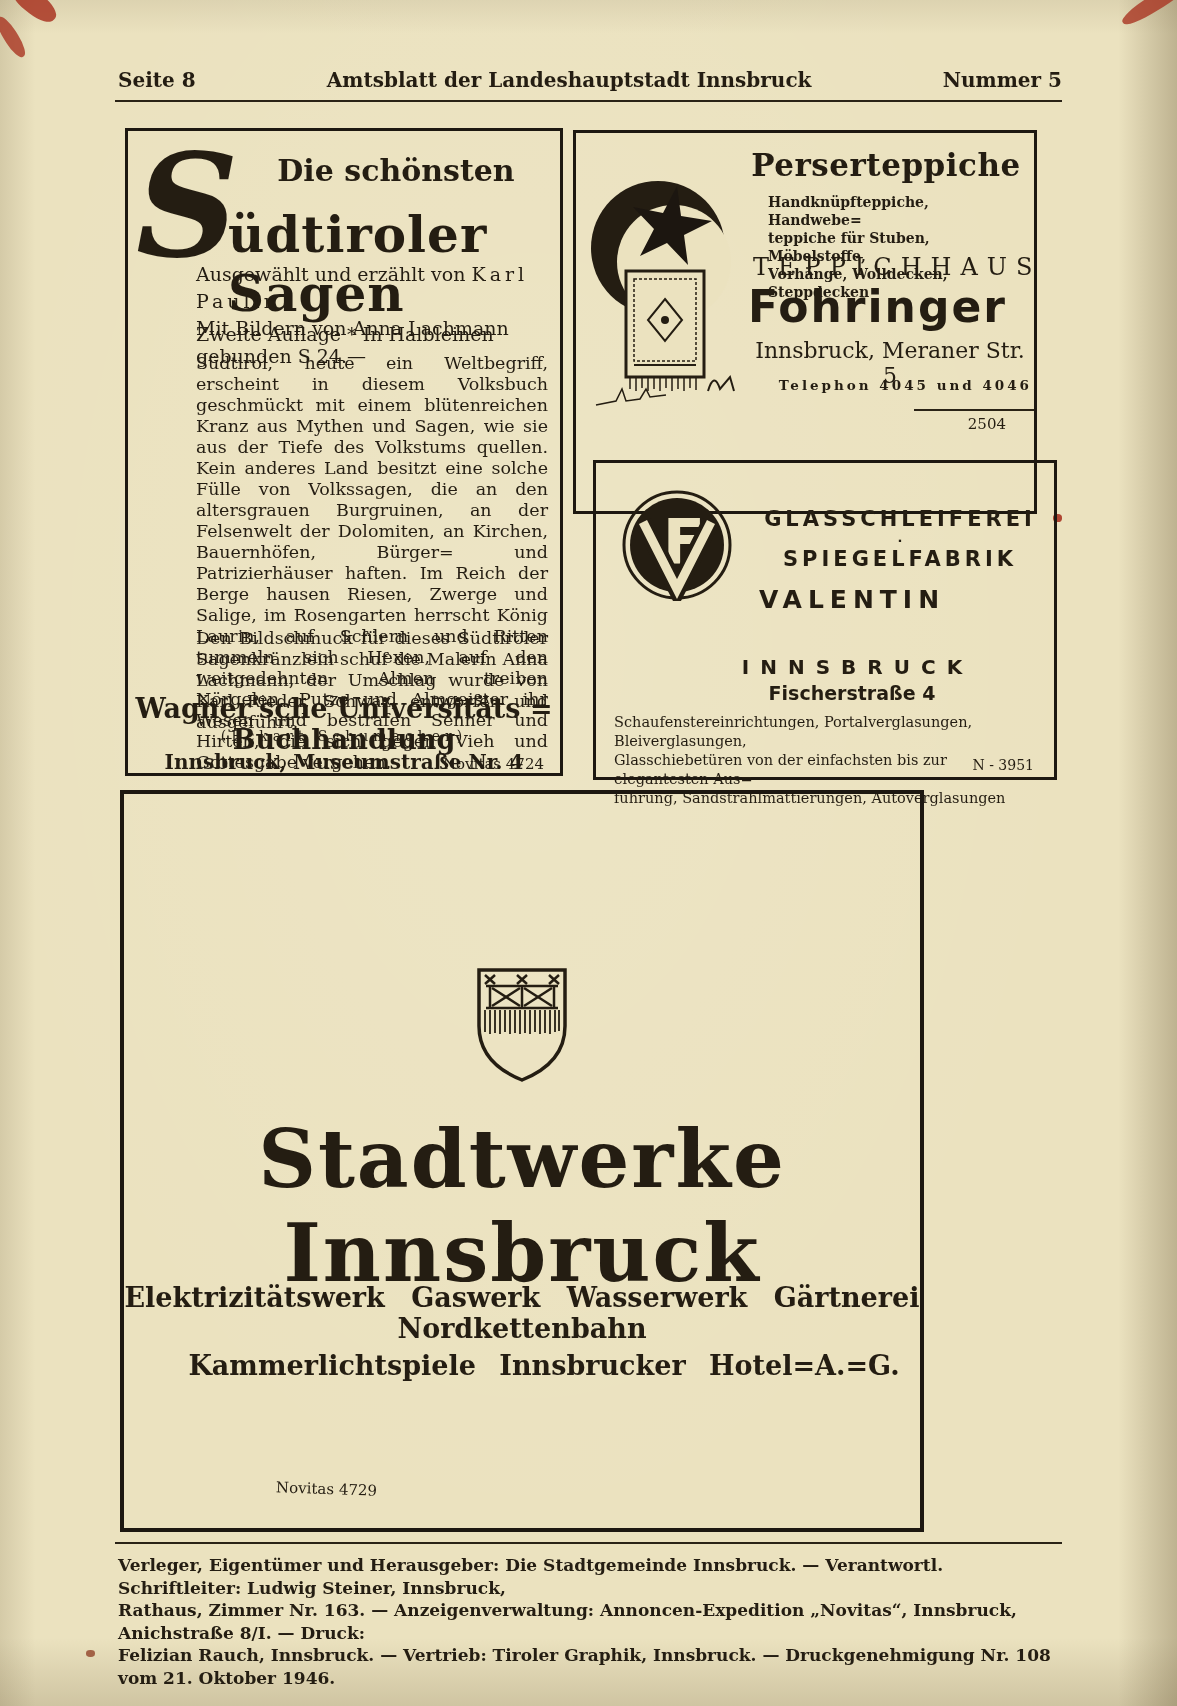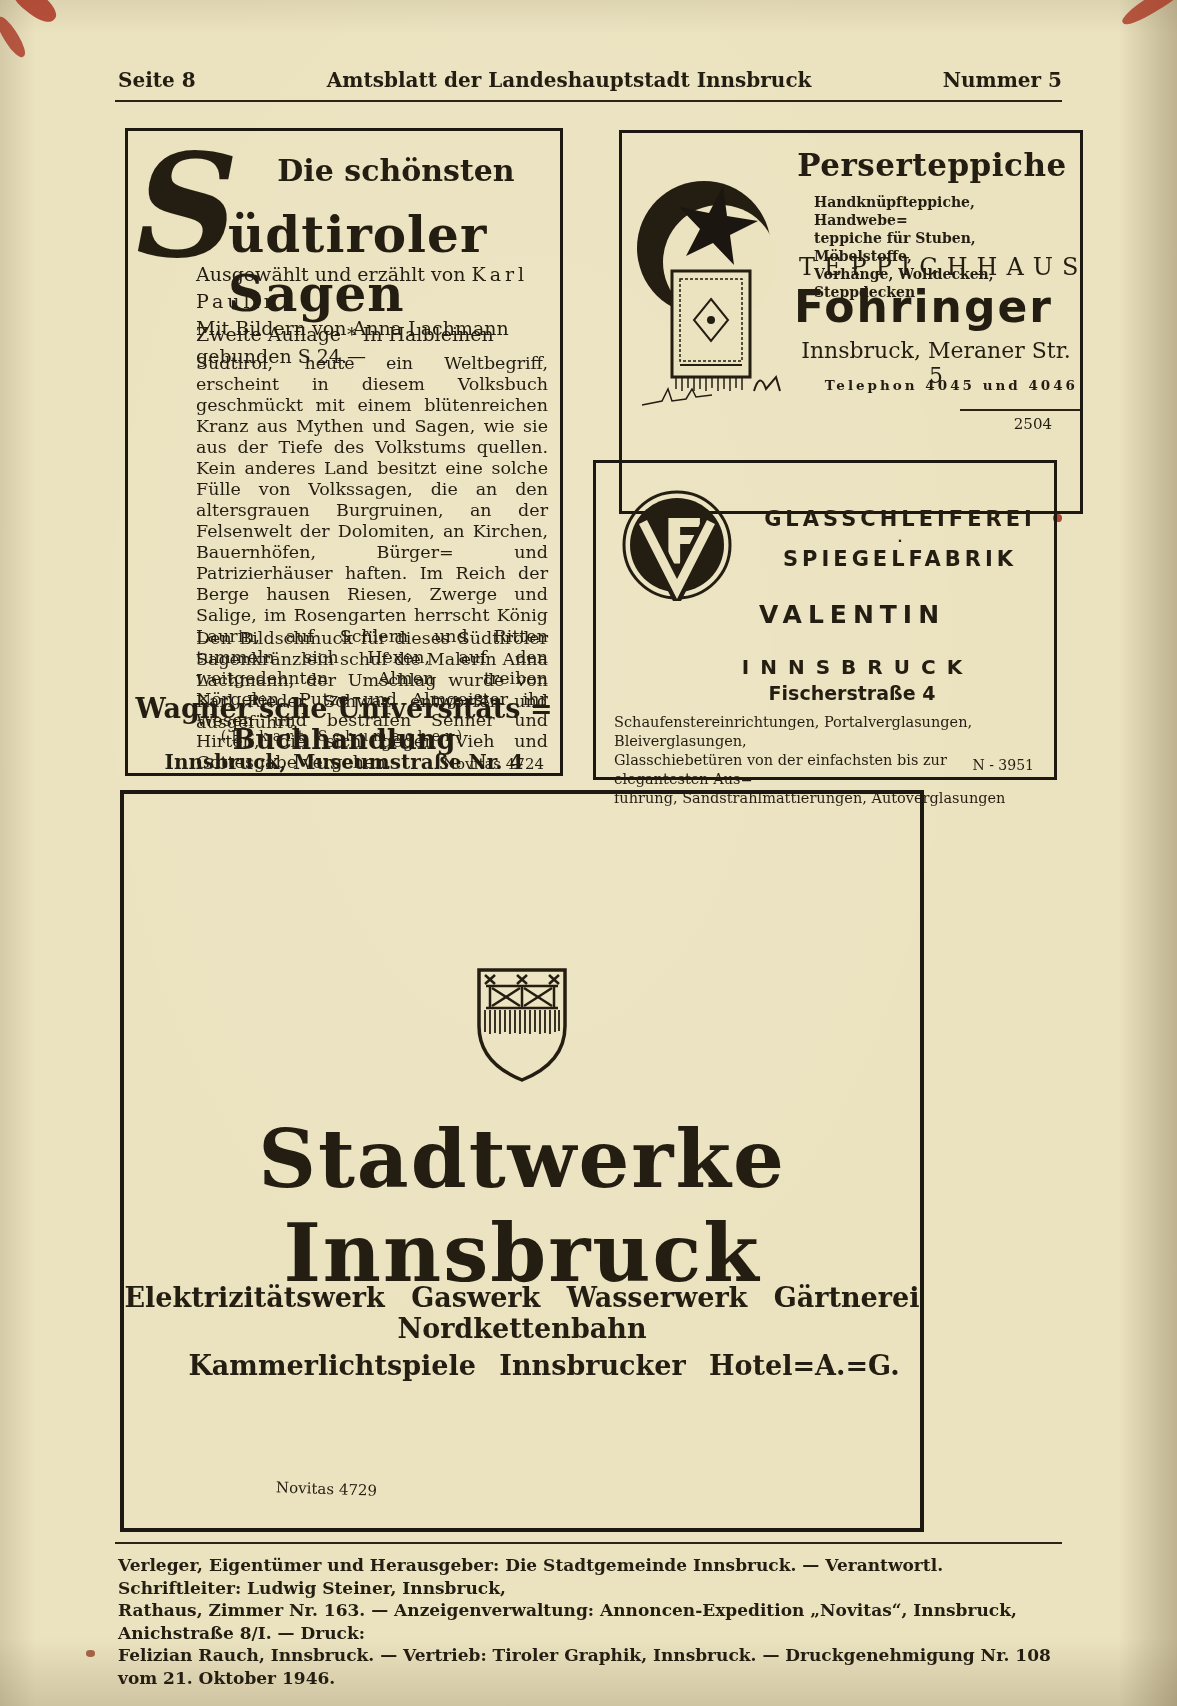--- a/index.html
+++ b/index.html
@@ -41,21 +41,21 @@
   .foh-house{left:168px;top:120px;width:284px;font-size:24px;letter-spacing:9px;text-align:center;text-indent:9px;}
   .foh-name{left:172px;top:148px;width:284px;font-size:44px;font-weight:bold;text-align:left;letter-spacing:2px;}
   .foh-addr{left:172px;top:205px;width:284px;font-size:22px;text-align:center;}
   .foh-phone{left:172px;top:244px;width:284px;font-size:13.5px;font-weight:bold;letter-spacing:3px;text-align:right;}
   .foh-rule{right:0;top:276px;width:120px;height:2px;background:#2a2316;}
   .foh-ref{right:28px;top:282px;font-size:15px;}
   
   .fu-l1{left:158px;top:44px;width:292px;font-size:21px;font-weight:bold;letter-spacing:4px;text-align:center;}
   .fu-sep{left:158px;top:70px;width:292px;font-size:13px;font-weight:bold;text-align:center;}
   .fu-l2{left:158px;top:84px;width:292px;font-size:21px;font-weight:bold;letter-spacing:4px;text-align:center;}
-  .fu-name{left:60px;top:137px;width:392px;display:flex;justify-content:center;align-items:baseline;gap:32px;}
+  .fu-name{left:60px;top:122px;width:392px;display:flex;justify-content:center;align-items:baseline;gap:32px;}
   .fu-first{font-size:25px;font-weight:bold;letter-spacing:6px;}
   .fu-last{font-size:46px;font-weight:bold;letter-spacing:1px;}
   .fu-city{left:60px;top:192px;width:392px;font-size:20px;font-weight:bold;letter-spacing:11px;text-align:center;text-indent:11px;}
   .fu-street{left:60px;top:219px;width:392px;font-size:19px;font-weight:bold;text-align:center;}
   .fu-serv{left:18px;top:250px;width:426px;font-size:14.5px;line-height:19px;font-weight:500;}
   .fu-ref{right:20px;bottom:4px;font-size:14px;}
   
   .st-emblem{left:50%;transform:translateX(-50%);top:172px;}
   .st-title{left:0;top:318px;width:100%;font-size:80px;letter-spacing:2px;}
   .st-l1{left:0;top:488px;width:100%;font-size:27px;word-spacing:17px;}
@@ -100,21 +100,21 @@
     </div>
     <div class="abs sagen-edition">Zweite Auflage * In Halbleinen gebunden S 24.—</div>
     <div class="abs sagen-para">Südtirol, heute ein Weltbegriff, erscheint in diesem Volksbuch geschmückt mit einem blütenreichen Kranz aus Mythen und Sagen, wie sie aus der Tiefe des Volkstums quellen. Kein anderes Land besitzt eine solche Fülle von Volkssagen, die an den altersgrauen Burgruinen, an der Felsenwelt der Dolomiten, an Kirchen, Bauernhöfen, Bürger= und Patrizierhäuser haften. Im Reich der Berge hausen Riesen, Zwerge und Salige, im Rosengarten herrscht König Laurin, auf Schlern und Ritten tummeln sich Hexen, auf den weitgedehnten Almen treiben Nörgelen, Putze und Almgeister ihr Wesen und bestrafen Senner und Hirten, die sich gegen Vieh und Gottesgabe vergehen.</div>
     <div class="abs sagen-para sagen-para2">Den Bildschmuck für dieses Südtiroler Sagenkränzlein schuf die Malerin Anna Lachmann, der Umschlag wurde von Karl Rieder, Schwaz, entworfen und ausgeführt.</div>
     <div class="abs bl center sagen-pub">Wagner'sche Universitäts = Buchhandlung</div>
     <div class="abs center sagen-pubsub">(Eckart Schumacher)</div>
     <div class="abs bl center sagen-addr">Innsbruck, Museumstraße Nr. 4</div>
     <div class="abs sagen-ref">Novitas 4724</div>
   </div>
 
-  <div class="adbox" style="left:619px;top:130px;width:464px;height:384px;">
+  <div class="adbox" style="left:573px;top:130px;width:464px;height:384px;">
     <svg class="abs" style="left:12px;top:20px;" width="170" height="265" viewBox="0 0 170 265">
       <circle cx="70" cy="95" r="67" fill="#241d12"></circle>
       <circle cx="86" cy="109" r="57" fill="#ebe2bf"></circle>
       <polygon points="89,33 93,63 124,68 96,82 100,112 79,90 52,103 66,76 45,54 75,60" fill="#1c1610"></polygon>
       <rect x="38" y="118" width="78" height="106" fill="#ebe2bf" stroke="#241d12" stroke-width="3"></rect>
       <rect x="46" y="126" width="62" height="82" fill="none" stroke="#241d12" stroke-width="1.5" stroke-dasharray="3,2"></rect>
       <polygon points="77,146 94,167 77,188 60,167" fill="none" stroke="#241d12" stroke-width="2"></polygon>
       <circle cx="77" cy="167" r="4" fill="#241d12"></circle>
       <line x1="46" y1="212" x2="108" y2="212" stroke="#241d12" stroke-width="2"></line>
       <g stroke="#241d12" stroke-width="1.5">

